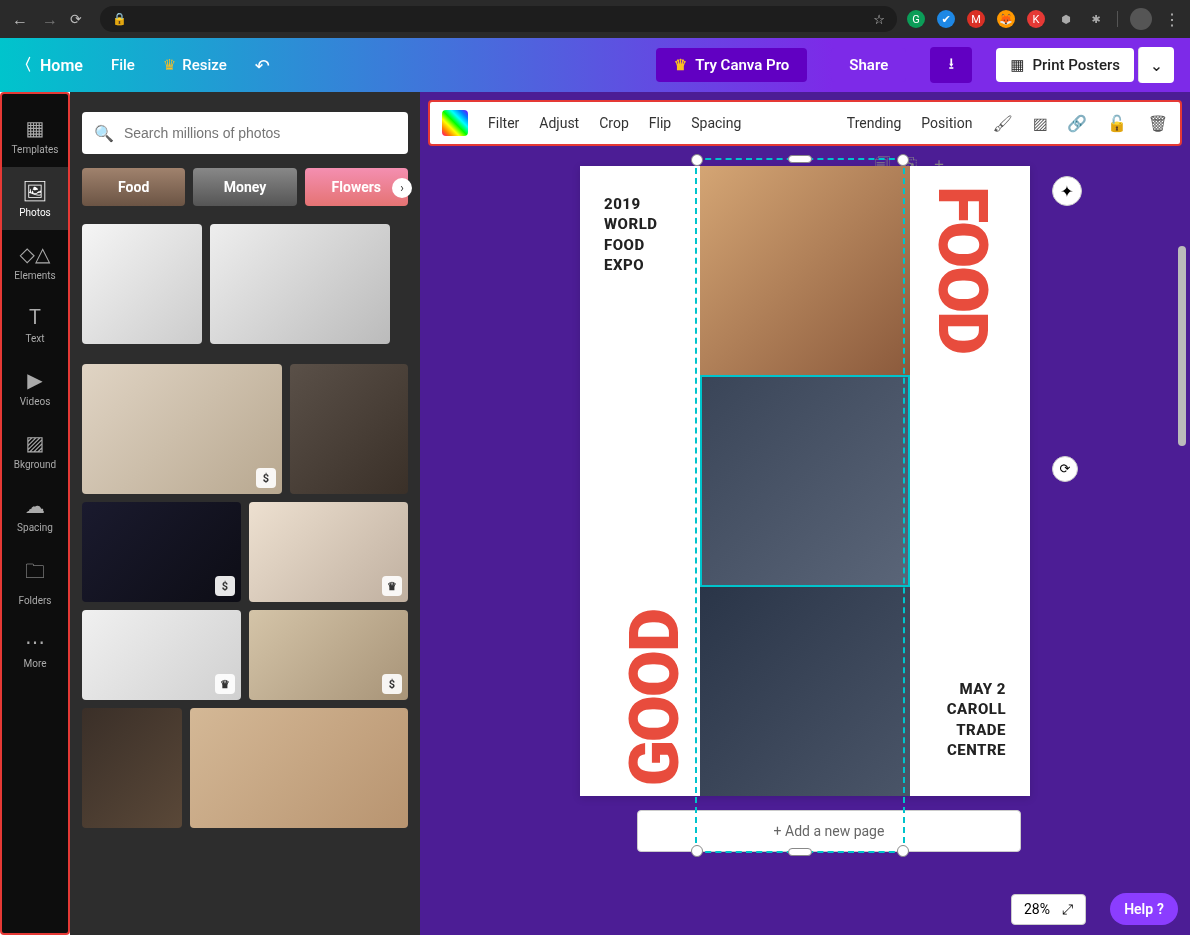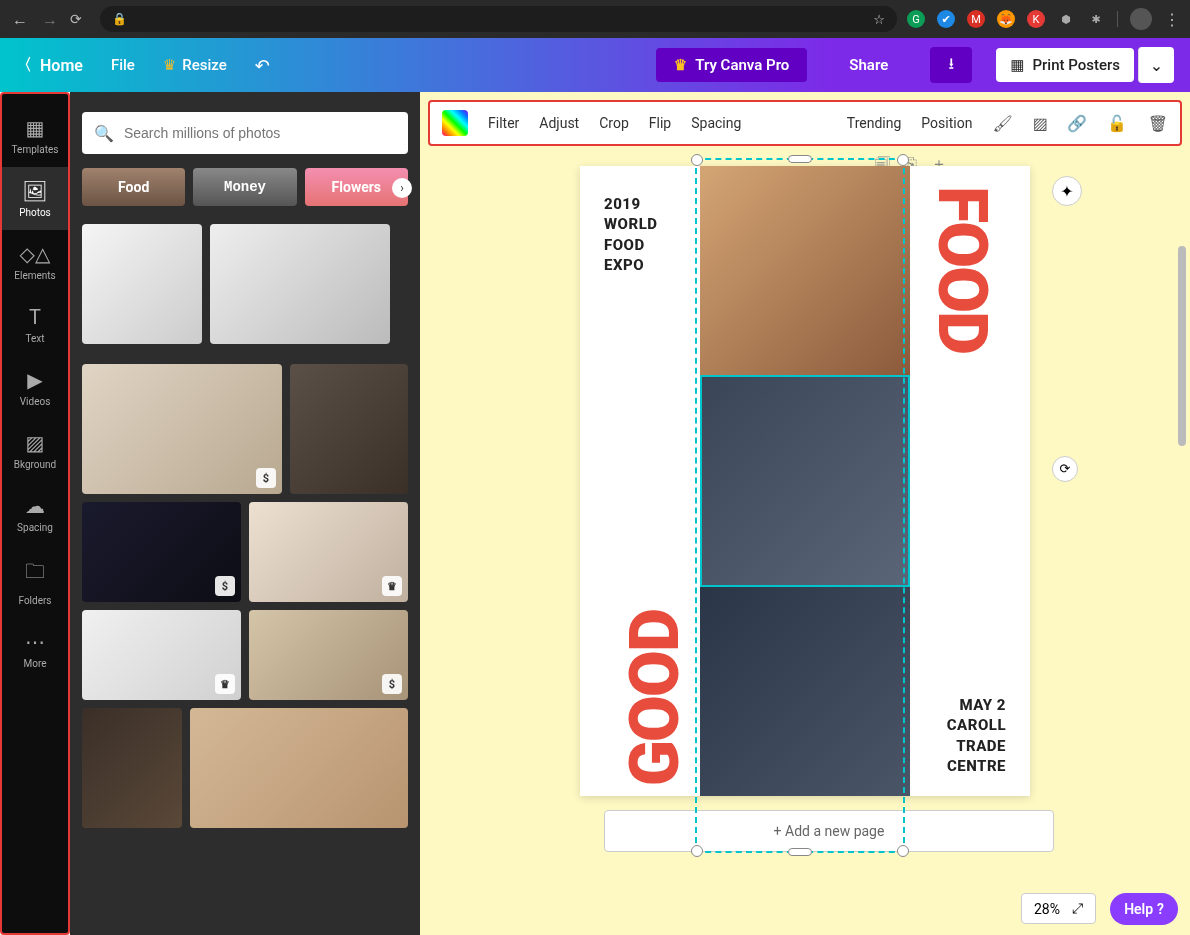--- a/index.html
+++ b/index.html
@@ -36,21 +36,21 @@
 .rail-item.active { background: #2d2d2d; color: #fff; }
 .rail-item .icon { font-size: 20px; }
 
 .side-panel { width: 350px; background: #2d2d2d; color: #fff; padding: 20px 12px 0 12px; overflow-y: auto; position: relative; }
 .search-box { background: #fff; border-radius: 4px; height: 42px; display: flex; align-items: center; padding: 0 12px; gap: 10px; margin-bottom: 14px; }
 .search-box input { border: none; outline: none; flex: 1; font-size: 14px; color: #555; background: transparent; }
 .search-box .s-icon { color: #555; font-size: 16px; }
 .cat-chips { display: flex; gap: 8px; margin-bottom: 18px; position: relative; }
 .chip { height: 38px; flex: 1; border-radius: 4px; display: flex; align-items: center; justify-content: center; font-weight: 700; font-size: 14px; color: #fff; }
 .chip.food { background: linear-gradient(#a0826d,#6b5444); }
-.chip.money { background: linear-gradient(#888,#555); font-family: Liberation Mono, monospace; }
+.chip.money { background: linear-gradient(#888,#555); }
 .chip.flowers { background: linear-gradient(#f48fb1,#e57373); }
 .chip-arrow { position: absolute; right: -4px; top: 10px; width: 20px; height: 20px; background: #fff; border-radius: 50%; color: #333; display: flex; align-items: center; justify-content: center; font-size: 12px; }
 .section-head { display: flex; justify-content: space-between; align-items: center; margin-bottom: 10px; }
 .section-head .title { font-weight: 700; font-size: 15px; }
 .section-head .see-all { font-size: 13px; color: #bbb; cursor: pointer; }
 .thumb-row { display: flex; gap: 8px; margin-bottom: 20px; }
 .thumb { border-radius: 4px; background: #ddd; position: relative; overflow: hidden; }
 .thumb.recent { width: 120px; height: 120px; background: linear-gradient(135deg,#f5f5f5,#ccc); }
 .thumb.recent2 { width: 180px; height: 120px; background: linear-gradient(135deg,#eee,#bbb); }
 .grid2 { display: grid; grid-template-columns: 1fr 1fr; gap: 8px; margin-bottom: 8px; }
@@ -61,53 +61,53 @@
 .t.tool { background: linear-gradient(135deg,#e0d4c4,#b8a890); }
 .t.person { background: linear-gradient(135deg,#5a5048,#3a3028); }
 .t.dark { background: linear-gradient(135deg,#1a1a2e,#0d0d15); height: 100px; }
 .t.party { background: linear-gradient(135deg,#ede0d0,#c0b0a0); height: 100px; }
 .t.desk { background: linear-gradient(135deg,#f0f0f0,#d0d0d0); height: 90px; }
 .t.guitar { background: linear-gradient(135deg,#d4c4a8,#a89478); height: 90px; }
 .t.arch { background: linear-gradient(135deg,#3a2f28,#5a4838); height: 120px; width: 100px;}
 .t.desert { background: linear-gradient(135deg,#d4b896,#b89470); height: 120px; }
 .badge { position: absolute; bottom: 6px; right: 6px; width: 20px; height: 20px; background: rgba(255,255,255,0.9); border-radius: 4px; color: #333; display: flex; align-items: center; justify-content: center; font-size: 11px; font-weight: bold; }
 
-.canvas-area { flex: 1; background: #fef9c3; position: relative; display: flex; flex-direction: column; }
+.canvas-area { flex: 1; background: #4c1d95; position: relative; display: flex; flex-direction: column; }
 .context-toolbar { height: 46px; background: #fff; margin: 8px 8px 0 8px; border-radius: 4px; display: flex; align-items: center; padding: 0 12px; gap: 20px; font-size: 14px; color: #333; border: 2px solid #e53935; }
 .context-toolbar .color-swatch { width: 26px; height: 26px; border-radius: 4px; background: linear-gradient(45deg,#ff0080,#ff8000,#ffff00,#00ff00,#00ffff,#0080ff,#8000ff); }
 .context-toolbar .ct-item { cursor: pointer; }
 .context-toolbar .ct-spacer { flex: 1; }
 .context-toolbar .ct-icon { font-size: 16px; cursor: pointer; color: #555; }
 
 .canvas-scroll { flex: 1; overflow: auto; display: flex; flex-direction: column; align-items: center; padding: 20px 0; position: relative; }
 .page-tools { position: absolute; top: 8px; left: 59%; display: flex; gap: 14px; color: #888; font-size: 16px; }
 .page { width: 450px; height: 630px; background: #fff; position: relative; box-shadow: 0 2px 8px rgba(0,0,0,0.15); }
 .page .good-text { position: absolute; left: 35px; bottom: 10px; font-size: 68px; font-weight: 900; color: #e84c3d; letter-spacing: -2px; writing-mode: vertical-rl; transform: rotate(180deg); }
 .page .food-text { position: absolute; right: 28px; top: 20px; font-size: 68px; font-weight: 900; color: #e84c3d; letter-spacing: -2px; writing-mode: vertical-rl; }
 .page .expo-text { position: absolute; left: 24px; top: 28px; font-size: 15px; font-weight: 800; color: #222; line-height: 1.35; letter-spacing: 0.5px; }
-.page .venue-text { position: absolute; right: 24px; bottom: 20px; font-size: 15px; font-weight: 800; color: #222; line-height: 1.35; text-align: right; letter-spacing: 0.5px; }
+.page .venue-text { position: absolute; right: 24px; bottom: 36px; font-size: 15px; font-weight: 800; color: #222; line-height: 1.35; text-align: right; letter-spacing: 0.5px; }
 .page .img-col { position: absolute; left: 120px; top: 0; width: 210px; height: 630px; display: flex; flex-direction: column; }
 .page .img1 { flex: 1; background: linear-gradient(135deg,#d4a574,#8b5a3c); }
 .page .img2 { flex: 1; background: linear-gradient(135deg,#3a4558,#5a6578); border: 2px solid #00c4cc; }
 .page .img3 { flex: 1; background: linear-gradient(135deg,#2a3548,#4a5568); }
 .selection-frame { position: absolute; border: 2px dashed #00c4cc; pointer-events: none; left: 697px; top: 56px; width: 210px; height: 695px; }
 .sel-handle { width: 12px; height: 12px; background: #fff; border: 1px solid #888; border-radius: 50%; position: absolute; }
 .sel-handle.tl { top: -6px; left: -6px; }
 .sel-handle.tr { top: -6px; right: -6px; }
 .sel-handle.bl { bottom: -6px; left: -6px; }
 .sel-handle.br { bottom: -6px; right: -6px; }
 .sel-bar { position: absolute; background: #fff; border: 1px solid #888; border-radius: 4px; }
 .sel-bar.top { top: -5px; left: 50%; transform: translateX(-50%); width: 24px; height: 8px; }
 .sel-bar.bottom { bottom: -5px; left: 50%; transform: translateX(-50%); width: 24px; height: 8px; }
 .rotate-badge { position: absolute; top: 46%; right: -48px; width: 26px; height: 26px; background: #fff; border: 1px solid #ccc; border-radius: 50%; display: flex; align-items: center; justify-content: center; font-size: 13px; }
 .magic-badge { position: absolute; top: 10px; right: -52px; width: 30px; height: 30px; background: #fff; border: 1px solid #ccc; border-radius: 50%; display: flex; align-items: center; justify-content: center; }
 
-.add-page { width: 450px; height: 42px; border: 1px solid #ccc; border-radius: 4px; margin-top: 14px; display: flex; align-items: center; justify-content: center; color: #666; font-size: 14px; cursor: pointer; background: #fff; margin-left: 48px; }
-
-.bottom-bar { position: absolute; bottom: 10px; right: 12px; display: flex; align-items: flex-start; gap: 14px; margin-top: 44px; }
+.add-page { width: 384px; height: 42px; border: 1px solid #ccc; border-radius: 4px; margin-top: 14px; display: flex; align-items: center; justify-content: center; color: #666; font-size: 14px; cursor: pointer; background: #fff; margin-left: 48px; }
+
+.bottom-bar { position: absolute; bottom: 10px; right: 12px; display: flex; align-items: center; gap: 24px; margin-top: 44px; }
 .zoom-box { background: #fff; border: 1px solid #ccc; border-radius: 4px; padding: 6px 12px; font-size: 14px; display: flex; align-items: center; gap: 12px; }
 .help-btn { background: #8b3dff; color: #fff; padding: 8px 14px; border-radius: 18px; font-weight: 600; font-size: 14px; display: flex; align-items: center; gap: 4px; }
 .vscroll { position: absolute; right: 2px; top: 0; bottom: 40px; width: 12px; background: transparent; }
 .vscroll .thumb { position: absolute; top: 100px; right: 2px; width: 8px; height: 200px; background: #bbb; border-radius: 4px; }
 </style>
 </head>
 <body>
 
 <div class="browser-chrome">
   <span class="nav-arrow">←</span>

